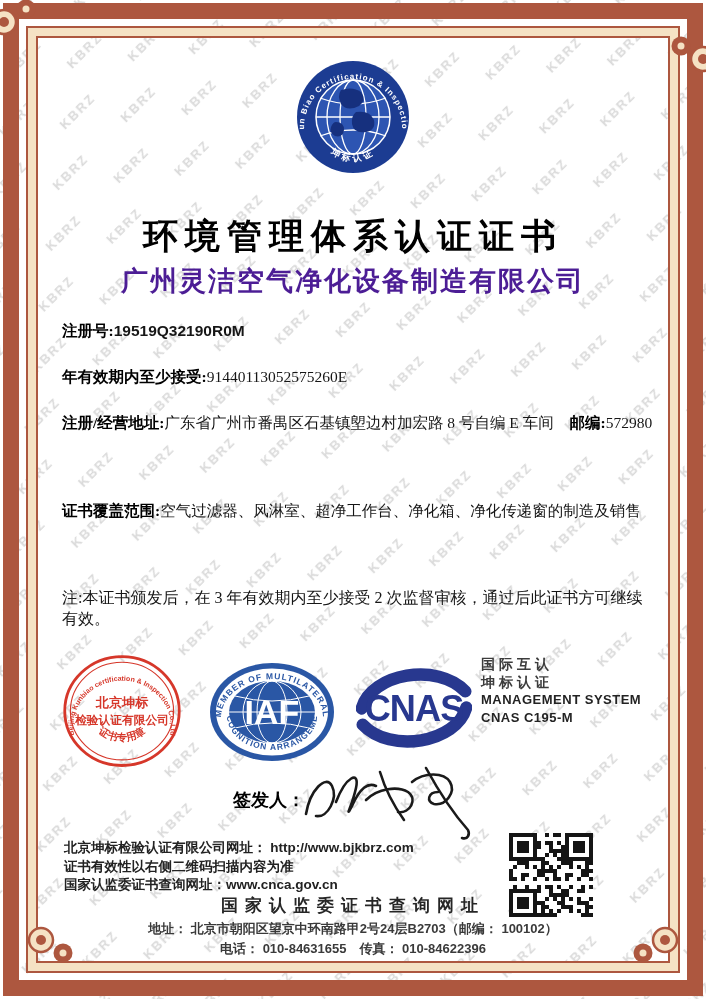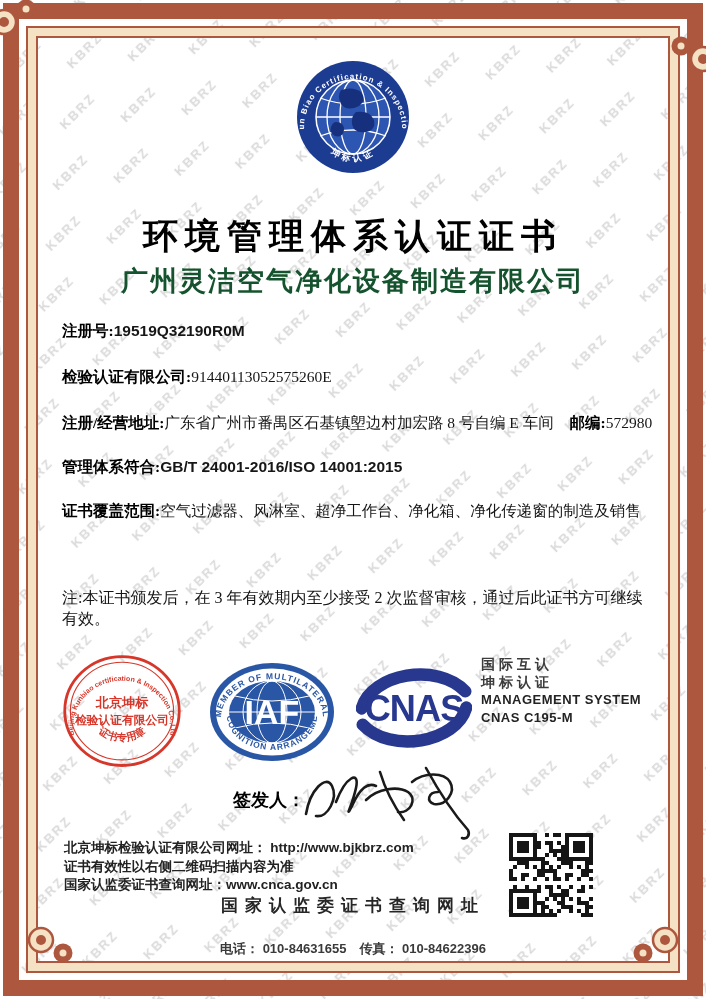--- a/index.html
+++ b/index.html
@@ -14,21 +14,21 @@
   .f3{inset:28px;border:8px solid #f5e2c4;}
   .f4{inset:36px;border:2px solid #ad573f;}
   .ornaments{position:absolute;inset:0;z-index:1;pointer-events:none;}
   
   .content{position:absolute;inset:0;z-index:2;}
   .toplogo{position:absolute;left:296px;top:60px;}
   .title{position:absolute;left:0;right:0;top:213px;text-align:center;margin:0;
          font-family:"Liberation Sans",sans-serif;font-weight:900;font-size:35px;
          letter-spacing:7px;color:#000;}
   .company{position:absolute;left:0;right:0;top:263px;text-align:center;margin:0;
-           font-weight:700;font-size:27px;letter-spacing:2px;color:#14532d;}
+           font-weight:700;font-size:27px;letter-spacing:2px;color:#4c1d95;}
   .row{position:absolute;left:62px;right:50px;font-size:15.5px;line-height:21px;color:#161616;}
   .lb{font-weight:700;color:#000;}
   .vb{font-weight:700;font-family:"Liberation Sans",sans-serif;}
   .vn{font-weight:400;}
   .row-dates{display:flex;justify-content:space-between;right:80px;}
   .note{font-size:16px;}
   .sealsvg{position:absolute;left:61px;top:650px;}
   .iafsvg{position:absolute;left:209px;top:662px;}
   .cnassvg{position:absolute;left:356px;top:661px;}
   .cnastext{position:absolute;left:481px;top:655px;line-height:18px;}
@@ -111,28 +111,25 @@
       </text>
     </svg>
 
     <h1 class="title">环境管理体系认证证书</h1>
     <h2 class="company">广州灵洁空气净化设备制造有限公司</h2>
 
     <div class="row" style="top:320px">
       <span class="lb">注册号:</span><span class="vb">19519Q32190R0M</span>
     </div>
     <div class="row" style="top:366px">
-      <span class="lb">检验认证有限公司:</span><span class="vn">91440113052575260E</span>
+      <span class="lb">年有效期内至少接受:</span><span class="vn">91440113052575260E</span>
     </div>
     <div class="row" style="top:412px">
       <span class="lb">注册/经营地址:</span><span class="vn">广东省广州市番禺区石基镇塱边村加宏路 8 号自编 E 车间</span>
       <span class="lb" style="margin-left:12px">邮编:</span><span class="vn">572980</span>
-    </div>
-    <div class="row" style="top:456px">
-      <span class="lb">管理体系符合:</span><span class="vb">GB/T 24001-2016/ISO 14001:2015</span>
     </div>
     <div class="row" style="top:500px">
       <span class="lb">证书覆盖范围:</span><span class="vn">空气过滤器、风淋室、超净工作台、净化箱、净化传递窗的制造及销售</span>
     </div>
     <div class="row note" style="top:587px">注:本证书颁发后，在 3 年有效期内至少接受 2 次监督审核，通过后此证书方可继续有效。</div>
 
     <svg class="sealsvg" width="122" height="124" viewBox="0 0 130 126">
       <defs>
         <path id="slTop" d="M 16,95 A 52,49 0 1 1 114,95" fill="none"></path>
         <path id="slBot" d="M 30,72 A 38,36 0 0 0 100,72" fill="none"></path>
@@ -423,16 +420,17 @@
         <i style="left:32px;top:80px"></i>
         <i style="left:36px;top:80px"></i>
         <i style="left:40px;top:80px"></i>
         <i style="left:44px;top:80px"></i>
         <i style="left:72px;top:80px"></i>
         <i style="left:76px;top:80px"></i>
         <i style="left:80px;top:80px"></i>
       </div>
 
     <p class="foot-co">国家认监委证书查询网址</p>
+    <p class="foot-line fl-addr">地址： 北京市朝阳区望京中环南路甲2号24层B2703（邮编： 100102）</p>
     <p class="foot-line fl-tel">电话： 010-84631655　传真： 010-84622396</p>
 
   </div>
 </div>
 
 </body></html>

